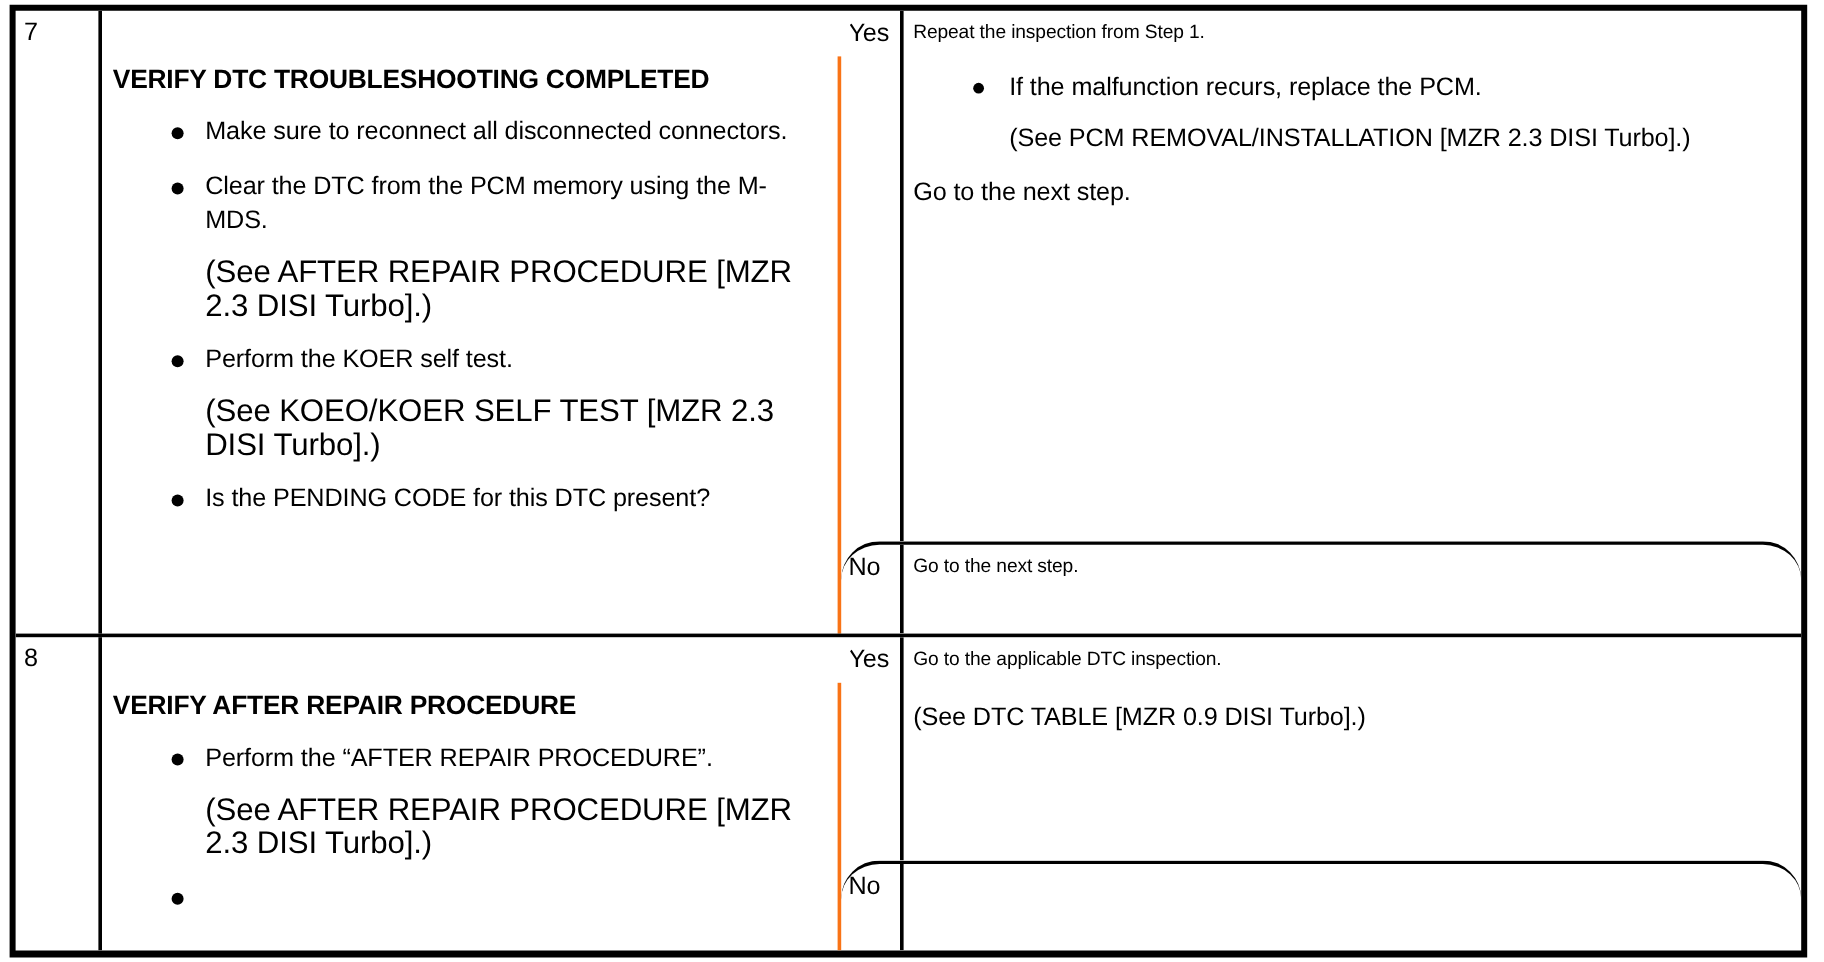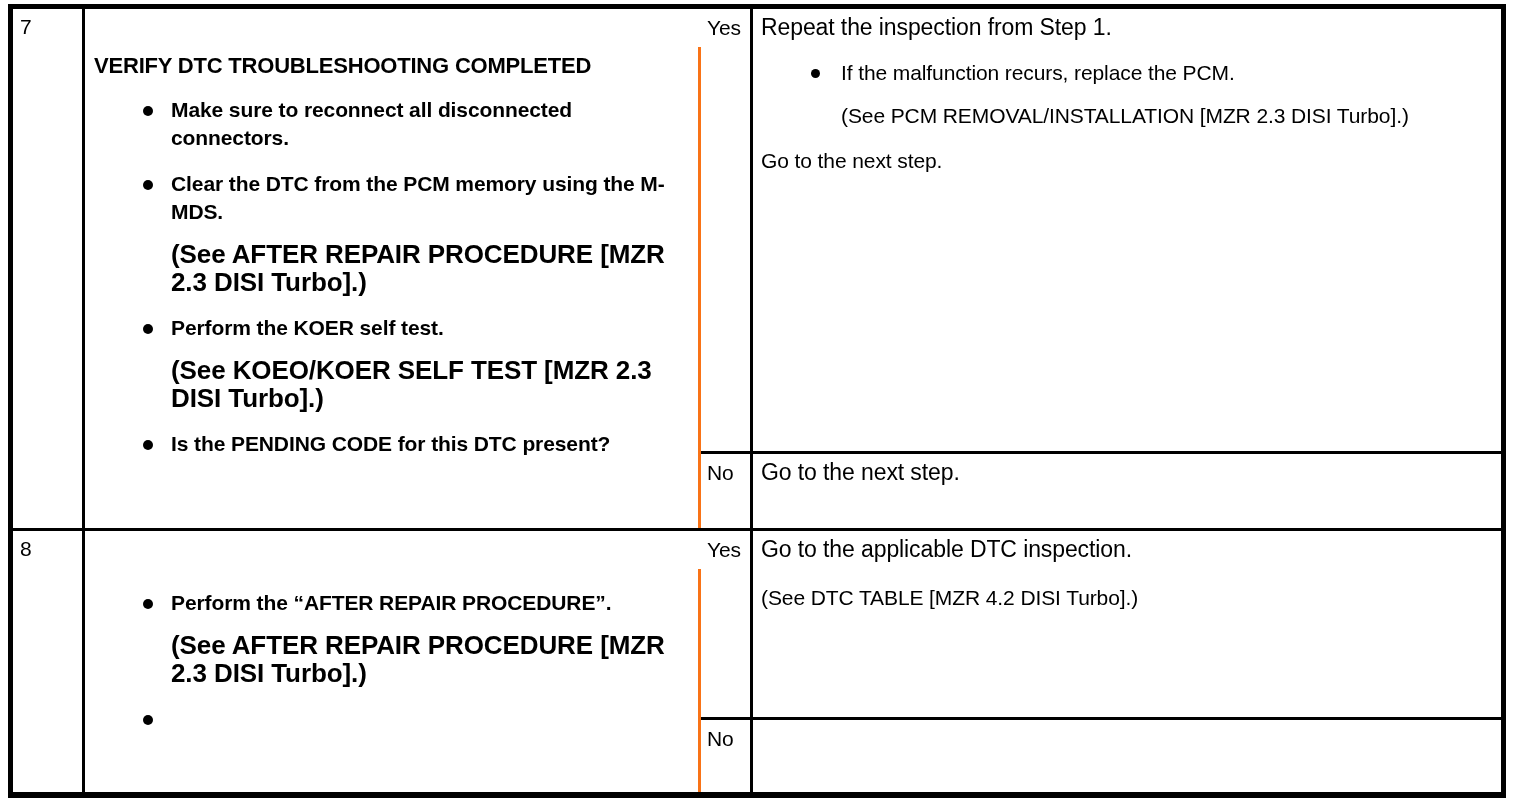--- a/index.html
+++ b/index.html
@@ -74,20 +74,21 @@
     flex: 1 1 auto;
     display: flex;
     flex-direction: column;
     overflow: hidden;
   }
 
   .ans-row {
     display: flex;
     align-items: stretch;
     overflow: hidden;
+    border-radius: 32px;
   }
   .ans-row.yes-7 { height: 442px; }
   .ans-row.no-7  { height: 77px; border-top: 3px solid #000; }
   .ans-row.yes-8 { height: 186px; }
   .ans-row.no-8  { height: 75px; border-top: 3px solid #000; }
 
   .ans-label {
     width: 52px;
     flex: 0 0 52px;
     border-right: 3px solid #000;
@@ -116,31 +117,30 @@
     margin: 1px 0 0 3px;
   }
 
   .plain {
     font-size: 21px;
     line-height: 27px;
     letter-spacing: -0.1px;
   }
 
   .ans-text {
-    font-size: 23px;
+    font-size: 16px;
     line-height: 27px;
     letter-spacing: -0.1px;
   }
 
   
   .bullets {
     list-style: none;
     margin: 16px 0 0 0;
     padding: 0;
-    font-weight: bold;
   }
   .bullets > li {
     position: relative;
     padding-left: 80px;
     margin-bottom: 18px;
     font-size: 21px;
     line-height: 28px;
     letter-spacing: -0.1px;
   }
   .bullets > li .dot {
@@ -268,41 +268,42 @@
         </div>
       </div>
 
       <div class="step-row row-8">
 
         <div class="col-num">
           <div class="num">8</div>
         </div>
 
         <div class="col-main">
+          <div class="heading">VERIFY AFTER REPAIR PROCEDURE</div>
           <ul class="bullets">
             <li>
               <span class="dot"></span>
               <span>Perform the “AFTER REPAIR PROCEDURE”.</span>
               <div class="sub-note">(See AFTER REPAIR PROCEDURE [MZR 2.3 DISI Turbo].)</div>
             </li>
             <li>
               <span class="dot"></span>
             </li>
           </ul>
         </div>
 
         <div class="col-answers">
 
           <div class="ans-row yes-8">
             <div class="ans-label">
               <div class="plain">Yes</div>
             </div>
             <div class="ans-body">
               <div class="ans-text">Go to the applicable DTC inspection.</div>
-              <div class="ans-second">(See DTC TABLE [MZR 4.2 DISI Turbo].)</div>
+              <div class="ans-second">(See DTC TABLE [MZR 0.9 DISI Turbo].)</div>
             </div>
           </div>
 
           <div class="ans-row no-8">
             <div class="ans-label">
               <div class="plain">No</div>
             </div>
           </div>
 
         </div>

